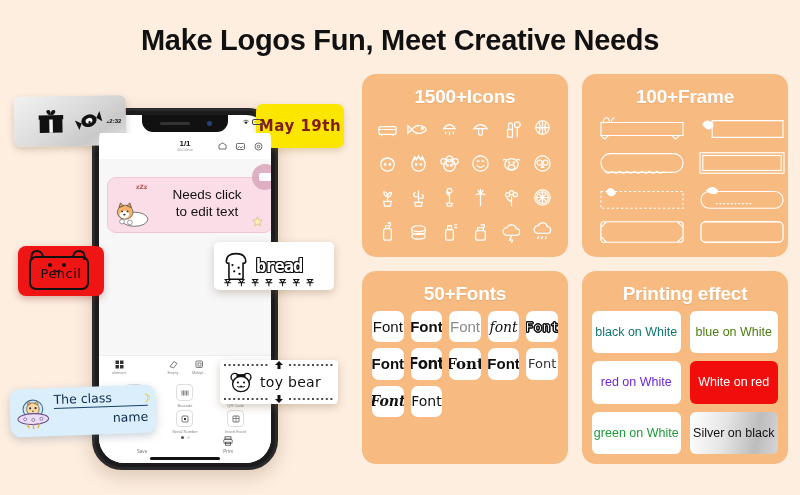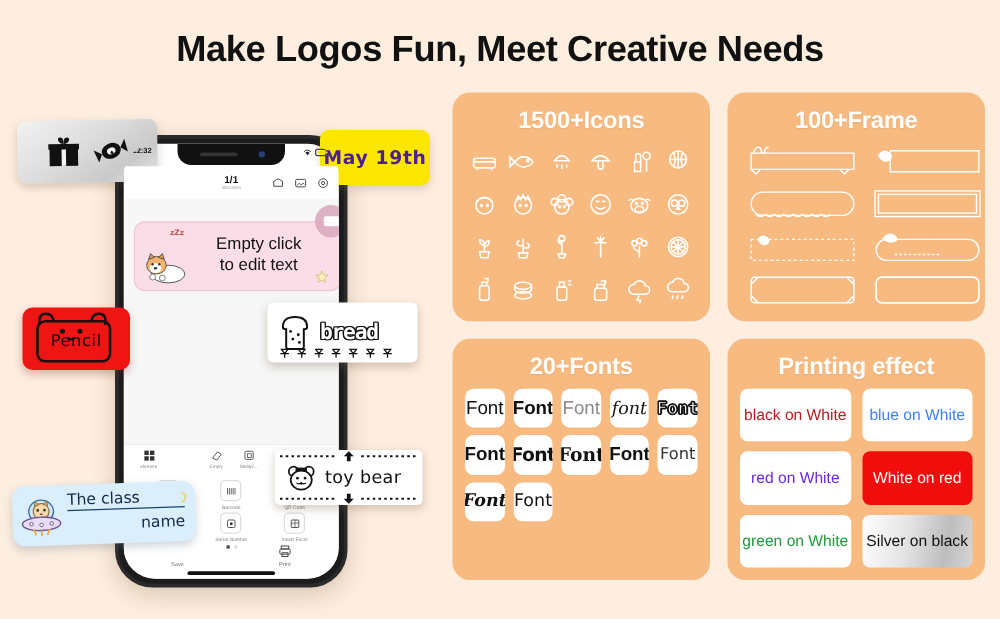--- a/index.html
+++ b/index.html
@@ -213,21 +213,21 @@
     display:flex; align-items:center; justify-content:center; gap:10px;
     transform: rotate(-1deg);
   }
   .st-gift svg { width:28px; height:28px; }
 
   .st-may {
     left:256px; top:104px; width:88px; height:44px;
     background:#fbe600; border-radius:7px;
     box-shadow:0 3px 7px rgba(140,110,30,.25);
     display:flex; align-items:center; justify-content:center;
-    font-size:15px; font-weight:bold; color:#4c1d95;
+    font-size:15px; font-weight:bold; color:#7f1d1d;
     font-family:"DejaVu Sans", sans-serif; letter-spacing:.5px;
   }
 
   .st-pencil {
     left:18px; top:246px; width:86px; height:50px;
     background:#ef1515; border-radius:8px;
     box-shadow:0 3px 7px rgba(130,30,20,.3);
     display:flex; align-items:center; justify-content:center;
     overflow:hidden;
   }
@@ -329,21 +329,21 @@
             <path d="M5 12 l2 -6 4 4 Z" fill="#e39a4c" stroke="#555" stroke-width="1"></path>
             <path d="M21 12 l-2 -6 -4 4 Z" fill="#e39a4c" stroke="#555" stroke-width="1"></path>
             <ellipse cx="12" cy="21" rx="6" ry="5" fill="#fff"></ellipse>
             <circle cx="9" cy="17" r="1.2" fill="#333"></circle>
             <circle cx="16" cy="17" r="1.2" fill="#333"></circle>
             <ellipse cx="12" cy="21" rx="1.6" ry="1.2" fill="#333"></ellipse>
             <circle cx="9" cy="30" r="3" fill="#fff" stroke="#666" stroke-width=".8"></circle>
             <circle cx="19" cy="31" r="3" fill="#fff" stroke="#666" stroke-width=".8"></circle>
           </svg>
           <div class="pl-text">
-            <span>Empty click</span><br>
+            <span>Needs click</span><br>
             <span>to edit text</span>
           </div>
           <svg class="star" viewBox="0 0 14 14">
             <path d="M7 1 L8.7 5 L13 5.4 L9.7 8.3 L10.7 12.6 L7 10.3 L3.3 12.6 L4.3 8.3 L1 5.4 L5.3 5 Z" fill="#fdf0b8" stroke="#c9b76a" stroke-width=".8"></path>
           </svg>
         </div>
       </div>
 
       <div class="bottom-panel">
         <div class="row-top">
@@ -791,42 +791,42 @@
           </span>
         <span class="fr">
             <svg viewBox="0 0 96 30" fill="none" stroke="#fff" stroke-width="1.4">
               <rect x="4" y="4" width="88" height="22" rx="5"></rect>
             </svg>
           </span>
       </div>
     </div>
 
     <div class="card">
-      <div class="card-title">20+Fonts</div>
+      <div class="card-title">50+Fonts</div>
       <div class="font-grid">
         <div class="font-chip f1">Font</div>
         <div class="font-chip f2">Font</div>
         <div class="font-chip f3">Font</div>
         <div class="font-chip f4">font</div>
         <div class="font-chip f5">Font</div>
         <div class="font-chip f6">Font</div>
         <div class="font-chip f7">Font</div>
         <div class="font-chip f8">Font</div>
         <div class="font-chip f9">Font</div>
         <div class="font-chip f10">Font</div>
         <div class="font-chip f11">Font</div>
         <div class="font-chip f12">Font</div>
       </div>
     </div>
 
     <div class="card">
       <div class="card-title">Printing effect</div>
       <div class="print-grid">
-        <div class="print-chip" style="background:#ffffff;color:#b91c1c">black on White</div>
-        <div class="print-chip" style="background:#ffffff;color:#3b82f6">blue on White</div>
+        <div class="print-chip" style="background:#ffffff;color:#0f766e">black on White</div>
+        <div class="print-chip" style="background:#ffffff;color:#4d7c0f">blue on White</div>
         <div class="print-chip" style="background:#ffffff;color:#6d28d9">red  on White</div>
         <div class="print-chip" style="background:#f20d0d;color:#ffffff">White on red</div>
         <div class="print-chip" style="background:#ffffff;color:#1d9a3c">green on White</div>
         <div class="print-chip" style="background:linear-gradient(100deg,#ffffff 0%,#e4e4e4 40%,#bdbdbd 75%,#d6d6d6 100%);color:#111111">Silver on black</div>
       </div>
     </div>
 
   </div>
 </div>
 

